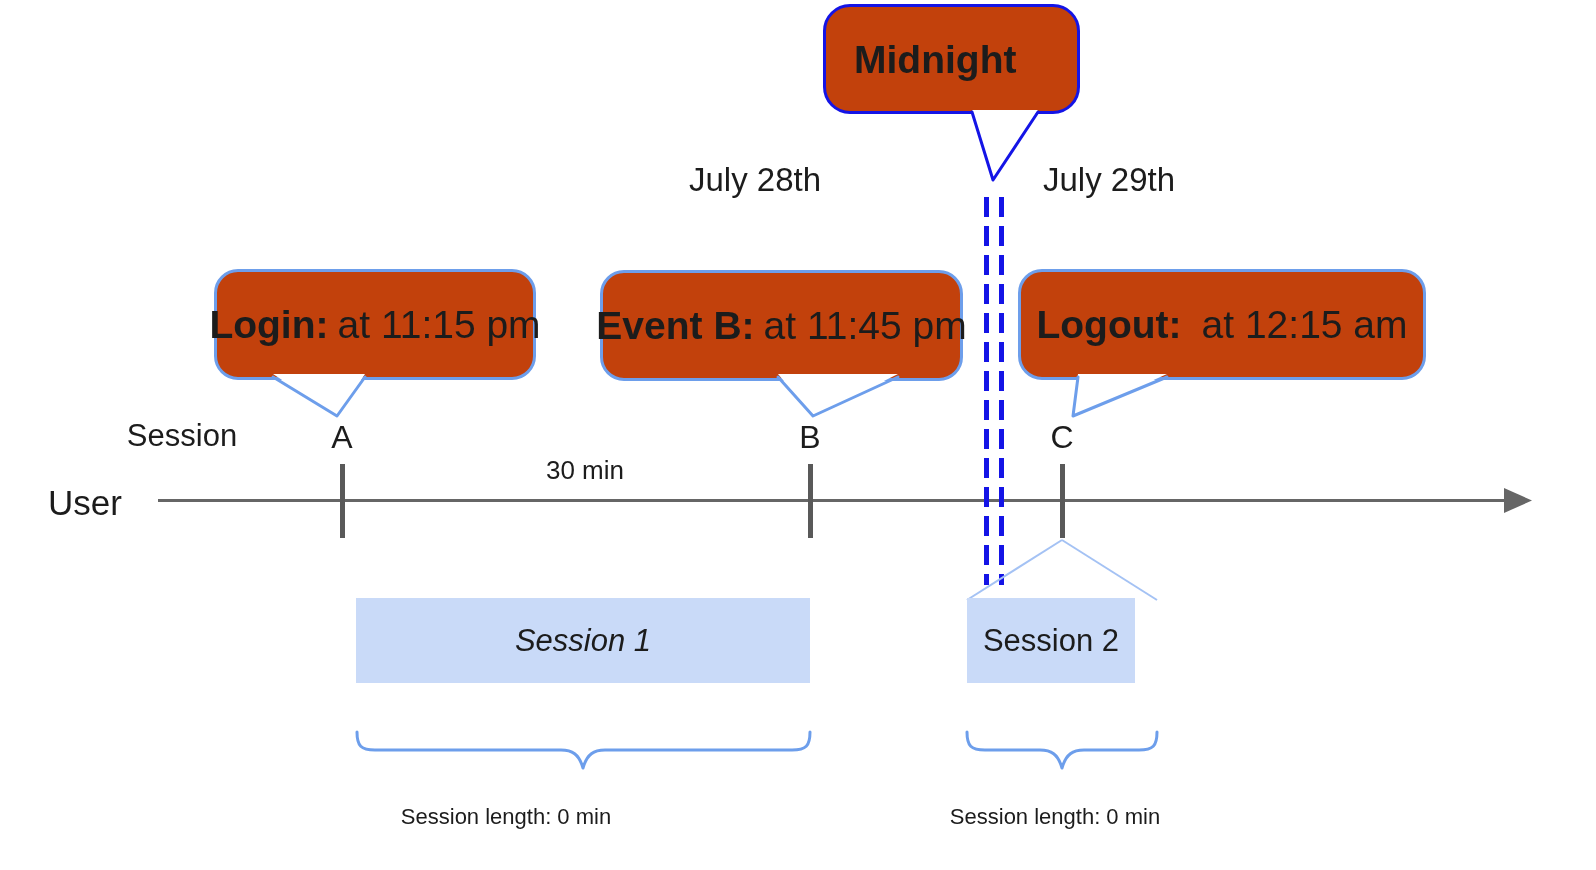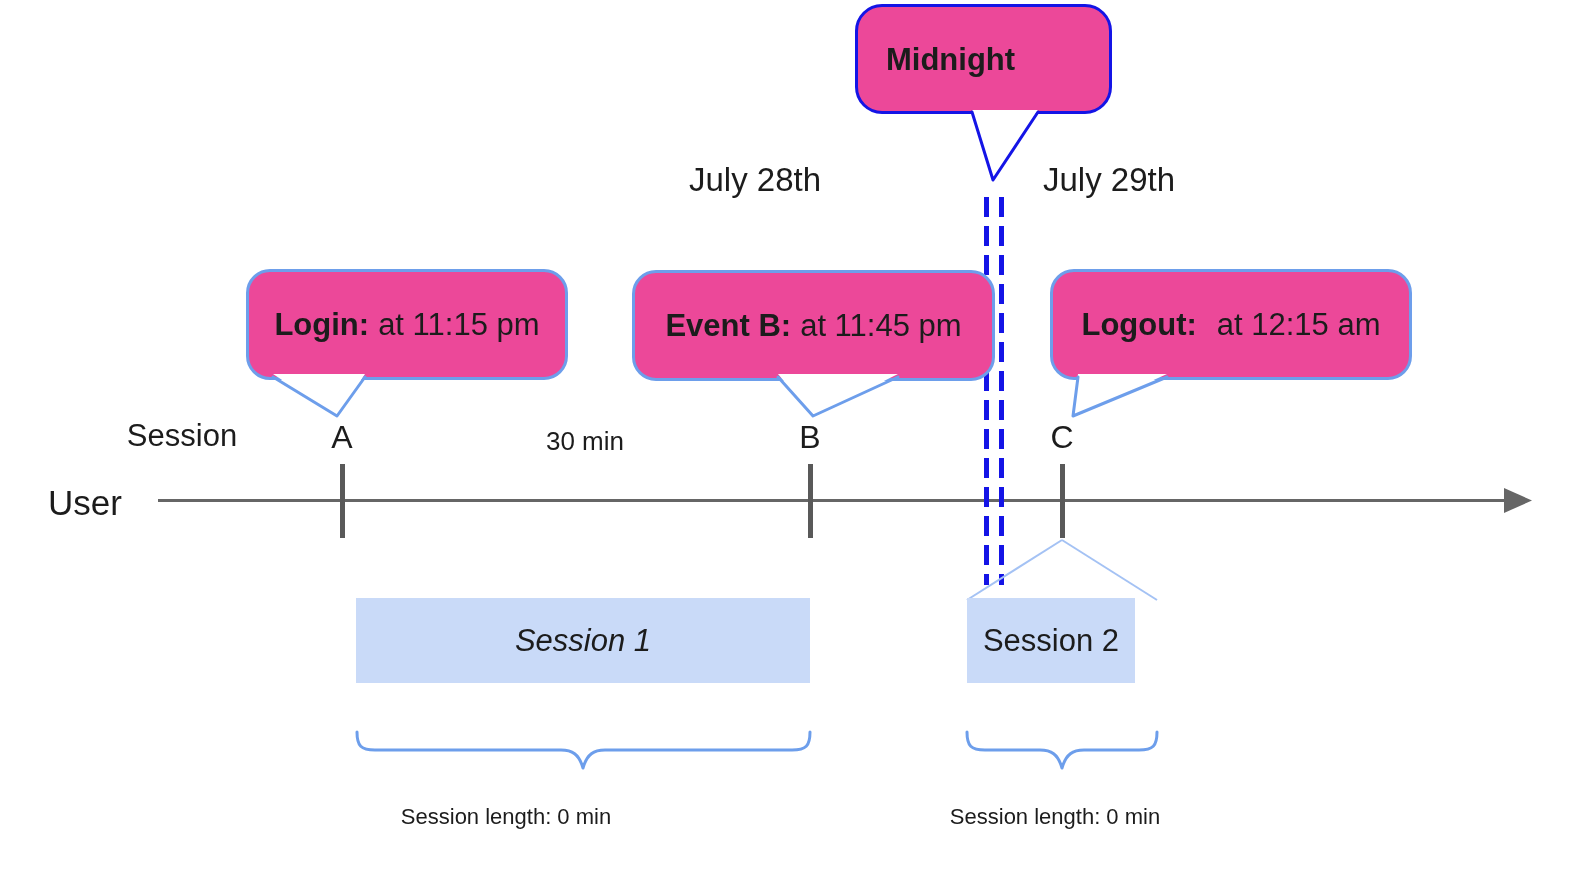--- a/index.html
+++ b/index.html
@@ -9,27 +9,26 @@
     overflow:hidden;
     font-family:"Liberation Sans", sans-serif;
     color:var(--text-black,#1c1c1c);
     background:#fff;
   }
   svg.layer{position:absolute;left:0;top:0;pointer-events:none;}
 
   
   .callout{
     position:absolute;
-    background:#ec4899;
+    background:#c2410c;
     border:3px solid var(--callout-blue,#6d9eeb);
     border-radius:24px;
     display:flex;align-items:center;justify-content:center;
-    font-size:31px;line-height:1;
+    font-size:39px;line-height:1;
     white-space:nowrap;
-    margin-left:32px;
   }
   .callout .callout-name{font-weight:bold;}
   .callout .callout-time{margin-left:9px;}
   .callout.midnight{
     border-color:var(--strong-blue,#1414e6);
     border-radius:27px;
     justify-content:flex-start;
     padding-left:28px;
     font-weight:bold;
   }
@@ -101,21 +100,21 @@
   <div class="callout" style="left:214px;top:269px;width:322px;height:111px;box-sizing:border-box;">
     <span class="callout-name">Login:</span>
     <span class="callout-time">at 11:15 pm</span>
   </div>
 
   <div class="callout" style="left:600px;top:270px;width:363px;height:111px;box-sizing:border-box;">
     <span class="callout-name">Event B:</span>
     <span class="callout-time">at 11:45 pm</span>
   </div>
 
-  <div class="callout" style="left:1018px;top:269px;width:362px;height:111px;box-sizing:border-box;gap:11px;">
+  <div class="callout" style="left:1018px;top:269px;width:408px;height:111px;box-sizing:border-box;gap:11px;">
     <span class="callout-name">Logout:</span>
     <span class="callout-time">at 12:15 am</span>
   </div>
 
   <svg class="layer" width="1596" height="870" viewBox="0 0 1596 870">
 
     <polygon class="pointer-fill" points="972,110 993,180 1038,110"></polygon>
     <path class="pointer-stroke strong" d="M 972,112 L 993,180 L 1038,112"></path>
 
     <polygon class="pointer-fill" points="273,374 337,416 365,374"></polygon>
@@ -130,20 +129,20 @@
 
   <div class="lbl date-lbl center" style="left:755px;top:163px;">July 28th</div>
   <div class="lbl date-lbl" style="left:1043px;top:163px;">July 29th</div>
 
   <div class="lbl events-lbl center" style="left:182px;top:420px;">Session</div>
 
   <div class="lbl marker-lbl center" style="left:342px;top:421px;">A</div>
   <div class="lbl marker-lbl center" style="left:810px;top:421px;">B</div>
   <div class="lbl marker-lbl center" style="left:1062px;top:421px;">C</div>
 
-  <div class="lbl interval-lbl center" style="left:585px;top:428px;">30 min</div>
+  <div class="lbl interval-lbl center" style="left:585px;top:457px;">30 min</div>
 
   <div class="lbl user-lbl center" style="left:85px;top:485px;">User</div>
 
   <div class="lbl length-lbl center" style="left:506px;top:806px;">Session length: 0 min</div>
   <div class="lbl length-lbl center" style="left:1055px;top:806px;">Session length: 0 min</div>
 
 </div>
 
 </body></html>

